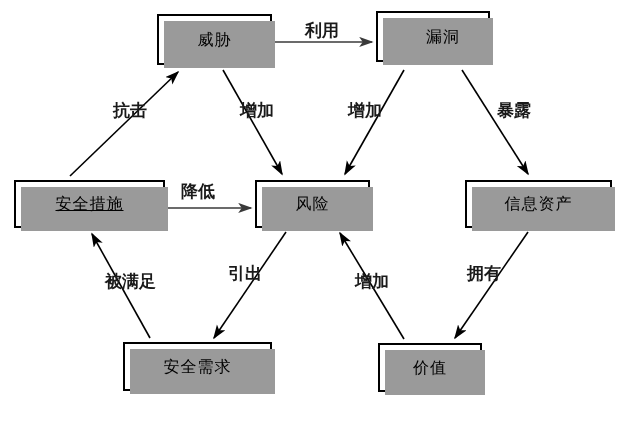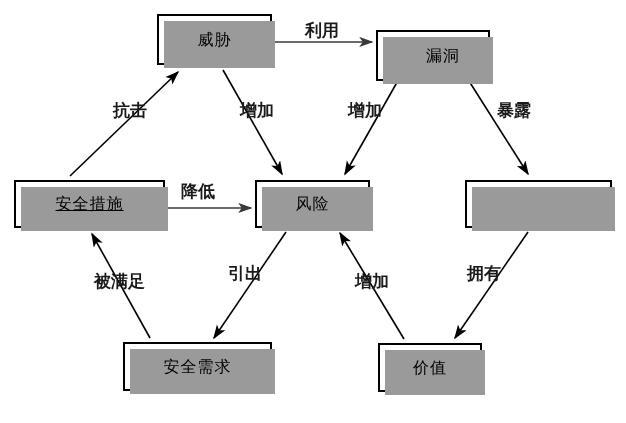--- a/index.html
+++ b/index.html
@@ -78,48 +78,49 @@
 
     <line x1="404" y1="339" x2="340" y2="233" stroke="#000000" stroke-width="1.6" marker-end="url(#arrow)"></line>
 
     <line x1="528" y1="232" x2="455" y2="338" stroke="#000000" stroke-width="1.6" marker-end="url(#arrow)"></line>
   </svg>
 
   <div class="node" id="n-threat" style="left: 157px; top: 14px; width: 115px; height: 51px;">
     <span class="shadow"></span>
     <span class="label">威胁</span>
   </div>
-  <div class="node" id="n-vulnerability" style="left: 376px; top: 30px; width: 114px; height: 51px; padding-left: 20px;">
+  <div class="node" id="n-vulnerability" style="left: 376px; top: 11px; width: 114px; height: 51px; padding-left: 20px;">
     <span class="shadow"></span>
     <span class="label">漏洞</span>
   </div>
   <div class="node" id="n-safeguard" style="left: 14px; top: 180px; width: 151px; height: 48px; text-decoration: underline;">
     <span class="shadow"></span>
     <span class="label">安全措施</span>
   </div>
   <div class="node" id="n-risk" style="left: 255px; top: 180px; width: 115px; height: 48px;">
     <span class="shadow"></span>
     <span class="label">风险</span>
   </div>
   <div class="node" id="n-asset" style="left: 465px; top: 180px; width: 147px; height: 48px;">
     <span class="shadow"></span>
+    <span class="label">信息资产</span>
   </div>
   <div class="node" id="n-requirement" style="left: 123px; top: 342px; width: 149px; height: 49px;">
     <span class="shadow"></span>
     <span class="label">安全需求</span>
   </div>
   <div class="node" id="n-value" style="left: 378px; top: 343px; width: 104px; height: 49px;">
     <span class="shadow"></span>
     <span class="label">价值</span>
   </div>
 
   <span class="edge-label" id="e0" style="left: 305px; top: 22px;">利用</span>
   <span class="edge-label" id="e1" style="left: 113px; top: 102px;">抗击</span>
   <span class="edge-label" id="e2" style="left: 240px; top: 102px;">增加</span>
   <span class="edge-label" id="e3" style="left: 348px; top: 102px;">增加</span>
   <span class="edge-label" id="e4" style="left: 497px; top: 102px;">暴露</span>
   <span class="edge-label" id="e5" style="left: 181px; top: 183px;">降低</span>
-  <span class="edge-label" id="e6" style="left: 94px; top: 273px;">被满足</span>
+  <span class="edge-label" id="e6" style="left: 105px; top: 273px;">被满足</span>
   <span class="edge-label" id="e7" style="left: 228px; top: 265px;">引出</span>
   <span class="edge-label" id="e8" style="left: 355px; top: 273px;">增加</span>
   <span class="edge-label" id="e9" style="left: 467px; top: 265px; text-align: center;">拥有</span>
 
 </div>
 
 </body></html>

